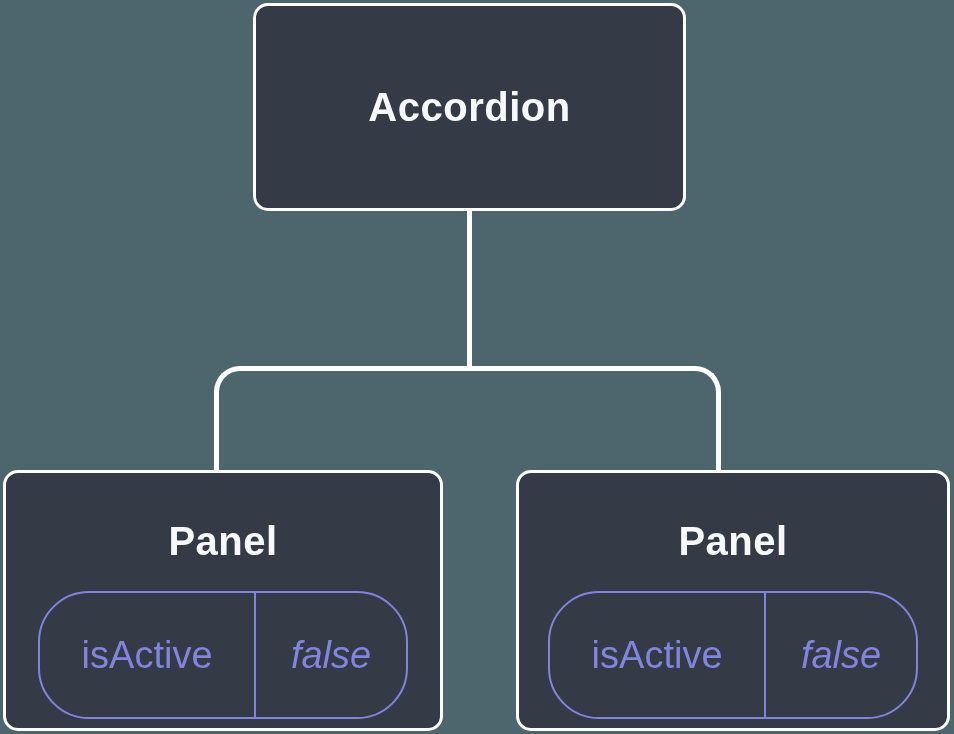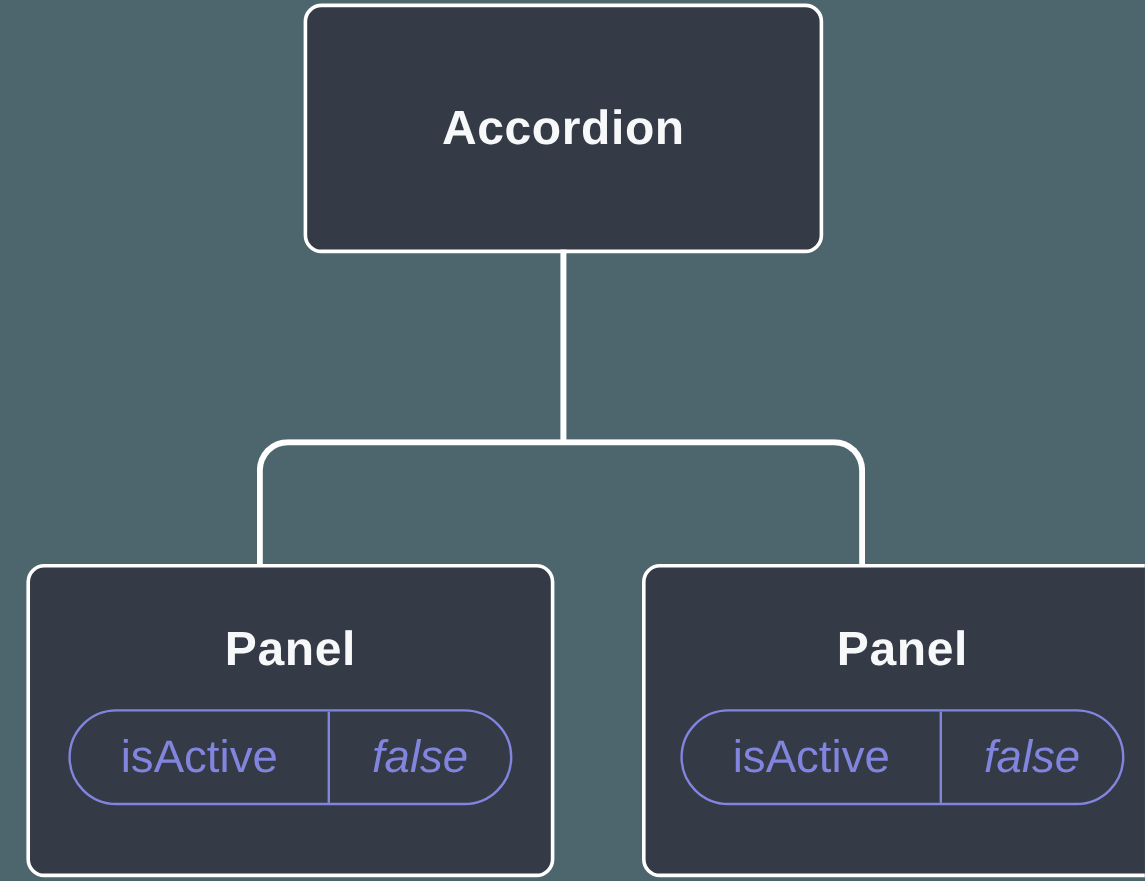--- a/index.html
+++ b/index.html
@@ -43,21 +43,20 @@
     align-items: center;
     justify-content: center;
   }
   .node-panel {
     top: 470px;
     height: 261px;
     display: flex;
     flex-direction: column;
     align-items: center;
     padding-top: 48px;
-    margin-left: 19px;
   }
   .node-panel-left  { left: 3px;   width: 440px; }
   .node-panel-right { left: 516px; width: 434px; }
 
   .connector-stem {
     position: absolute;
     left: 467px; top: 208px;
     width: 5px; height: 161px;
     background: var(--connector);
   }
@@ -67,21 +66,21 @@
     width: 507px; height: 105px;
     border-top: 5px solid var(--connector);
     border-left: 5px solid var(--connector);
     border-right: 5px solid var(--connector);
     border-radius: 26px 26px 0 0;
   }
 
   .state-pill {
     margin-top: 30px;
     width: 370px;
-    height: 80px;
+    height: 128px;
     border: 2.5px solid var(--pill-accent);
     border-radius: 51px;
     display: flex;
     align-items: stretch;
     color: var(--pill-accent);
     font-size: 38px;
     font-weight: 400;
   }
   .state-cell {
     display: flex;

